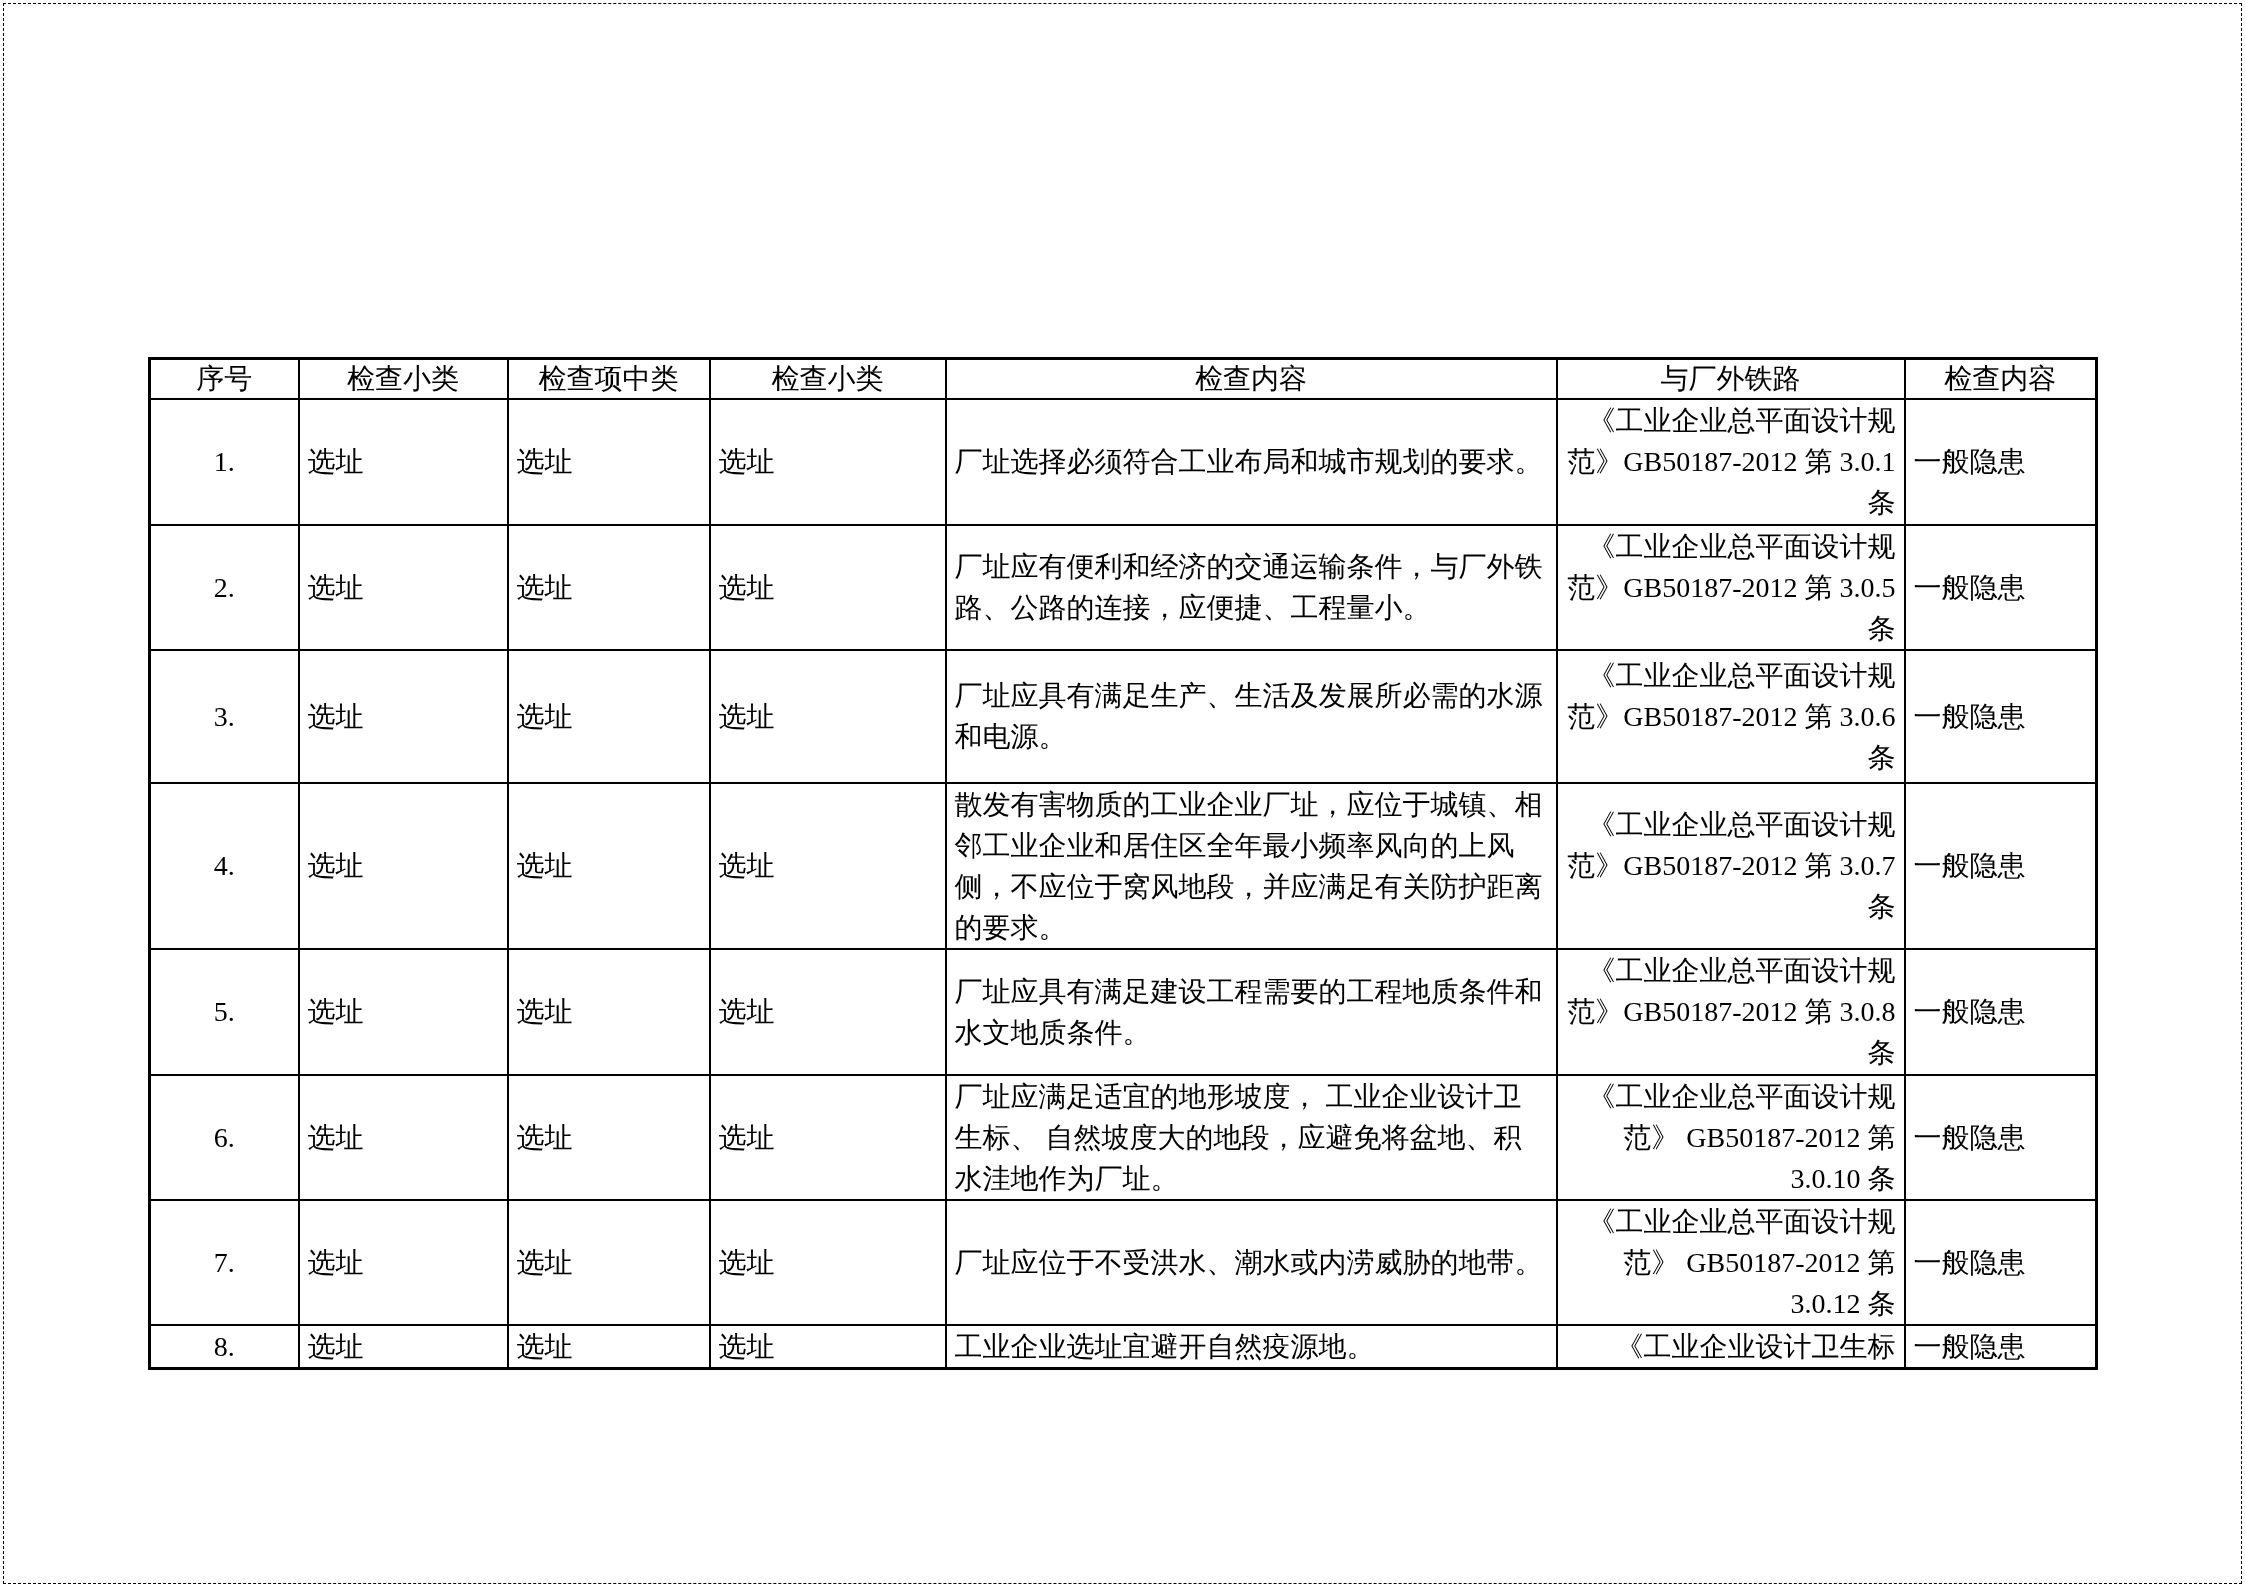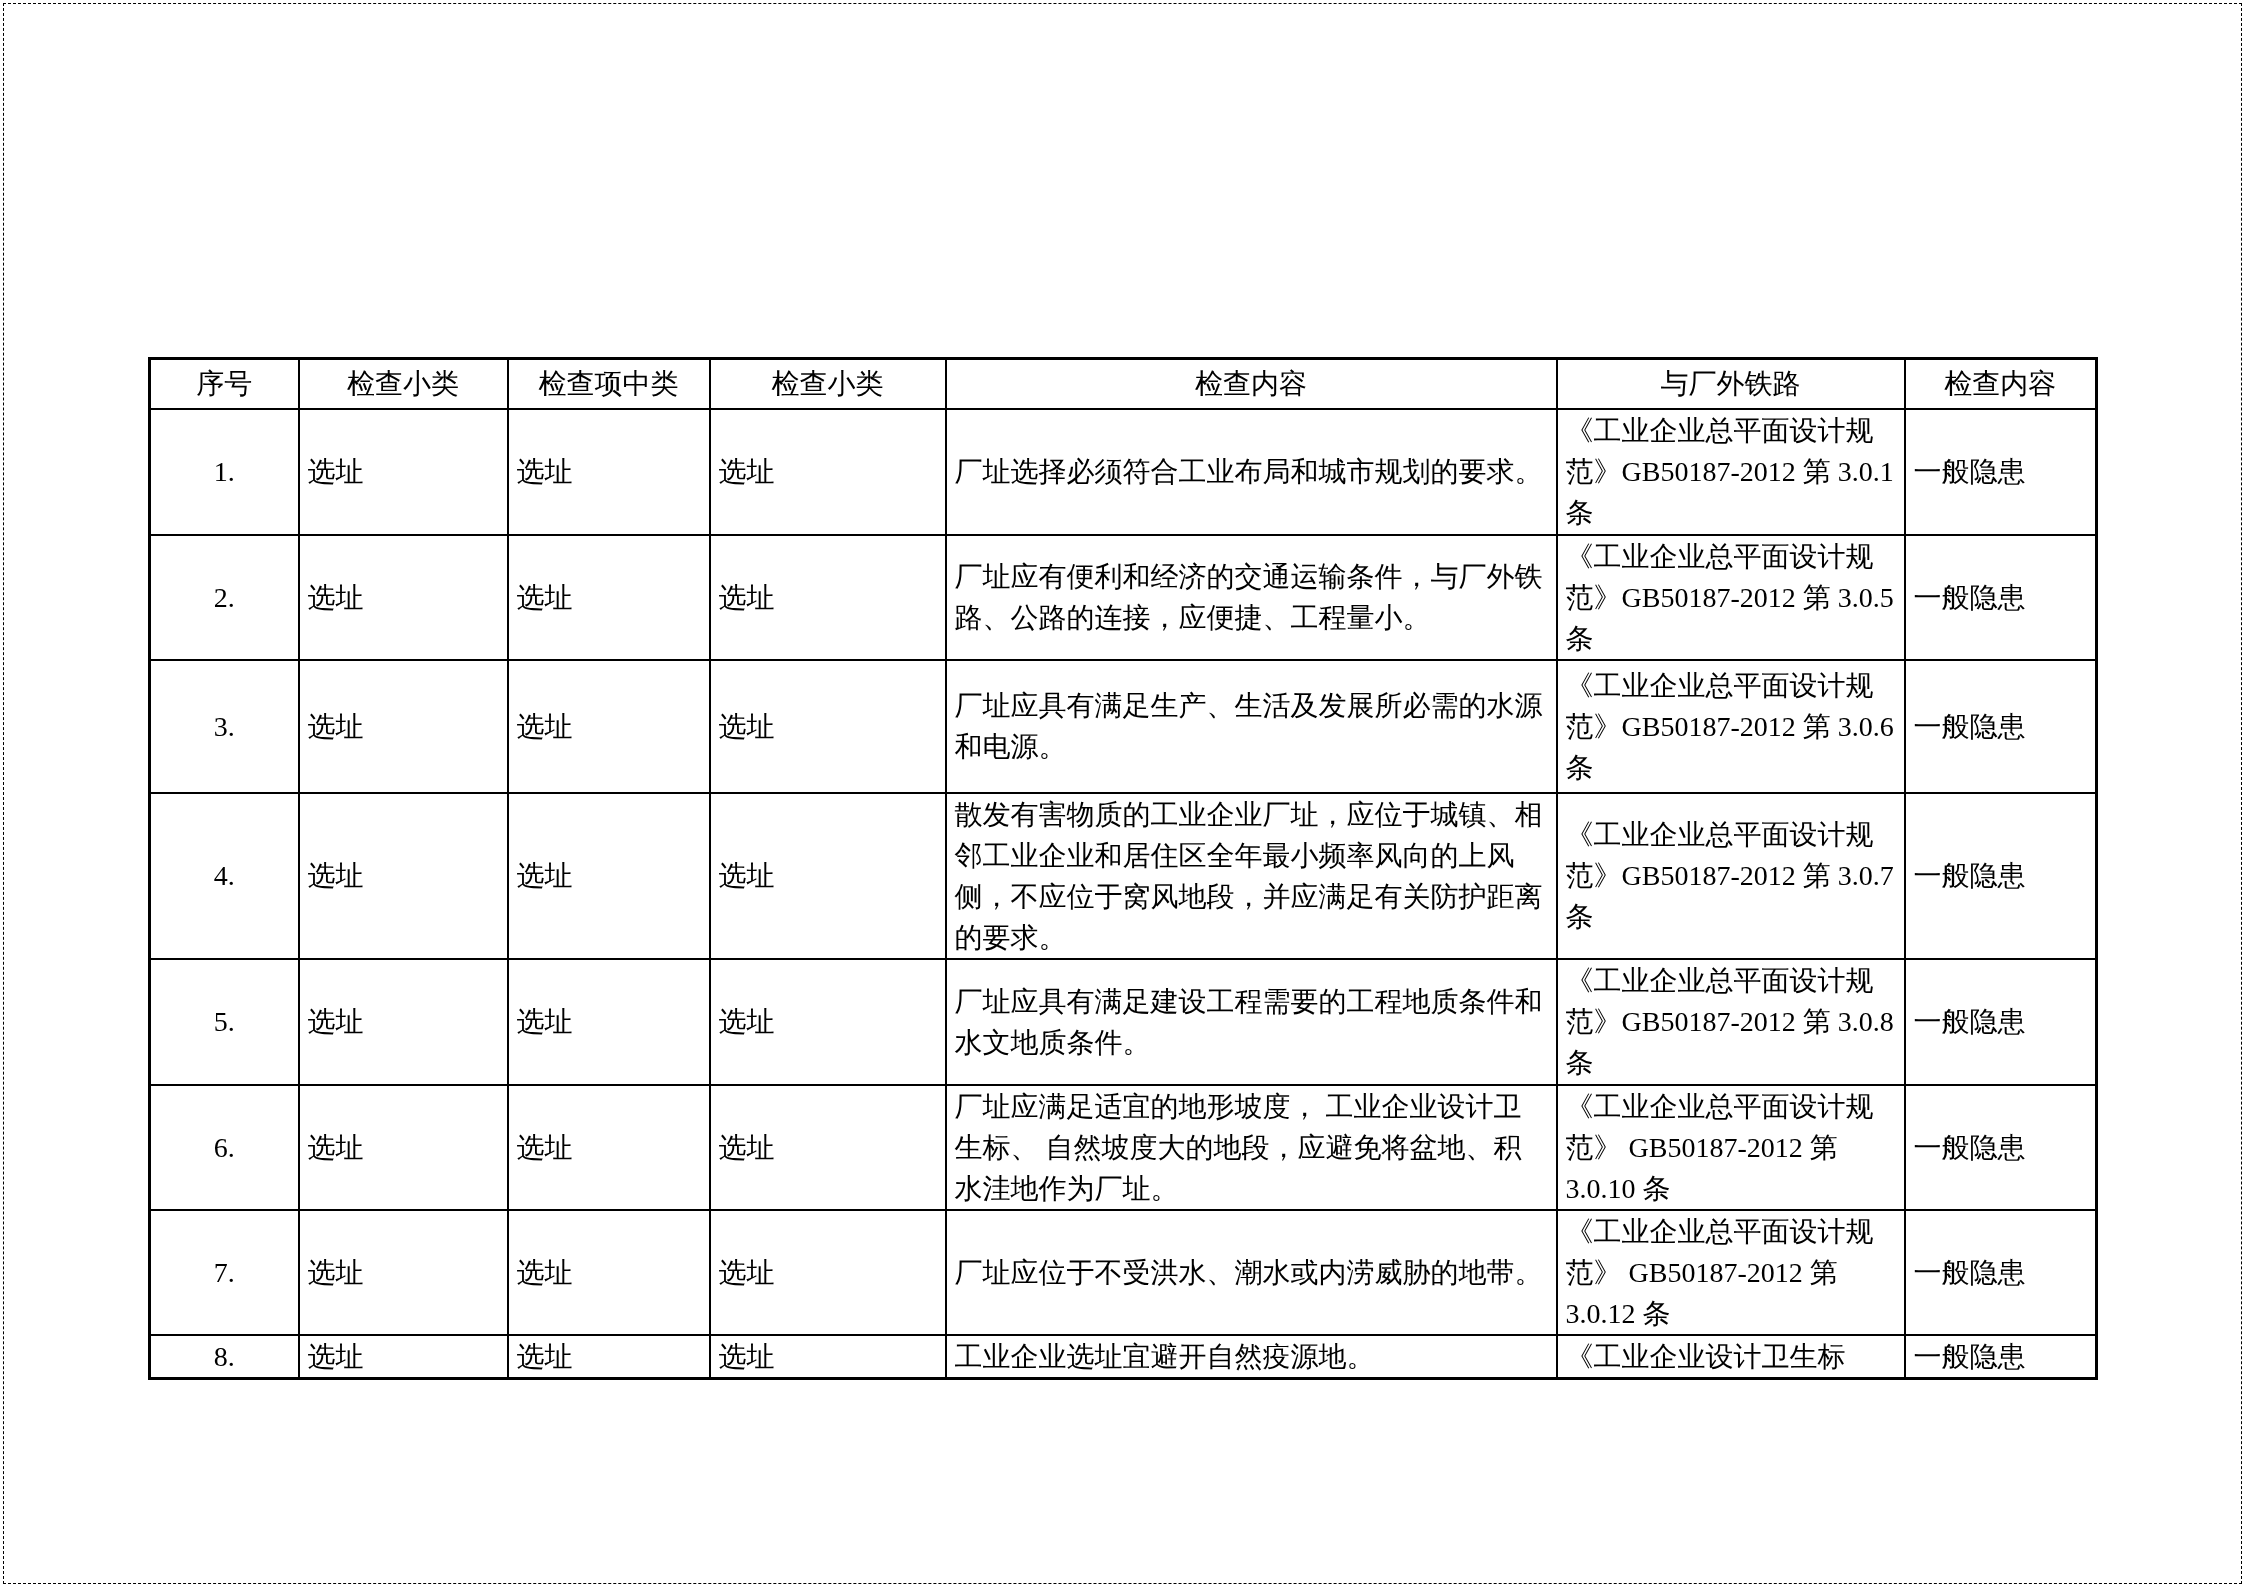--- a/index.html
+++ b/index.html
@@ -29,33 +29,33 @@
     font-weight:normal;
     vertical-align:middle;
     padding:0 8px;
     overflow:hidden;
     word-break:normal;
   }
   table.checklist th{
     text-align:center;
     line-height:34px;
   }
-  thead tr{height:50px;}
+  thead tr{height:40px;}
   tbody tr:nth-child(1){height:126px;}
   tbody tr:nth-child(2){height:125px;}
   tbody tr:nth-child(3){height:133px;}
   tbody tr:nth-child(4){height:164px;}
   tbody tr:nth-child(5){height:126px;}
   tbody tr:nth-child(6){height:125px;}
   tbody tr:nth-child(7){height:125px;}
   tbody tr:nth-child(8){height:44px;}
   td.c-no{text-align:center;padding:0 4px;}
   td.c-cat{text-align:left;}
   td.c-content{text-align:left;}
-  td.c-basis{text-align:left;}
+  td.c-basis{text-align:right;}
   td.c-level{text-align:left;padding-left:14px;}
 </style>
 </head>
 <body>
 
 <div class="dashed-frame"></div>
 
 <table class="checklist">
   <colgroup>
     <col style="width:149px">

